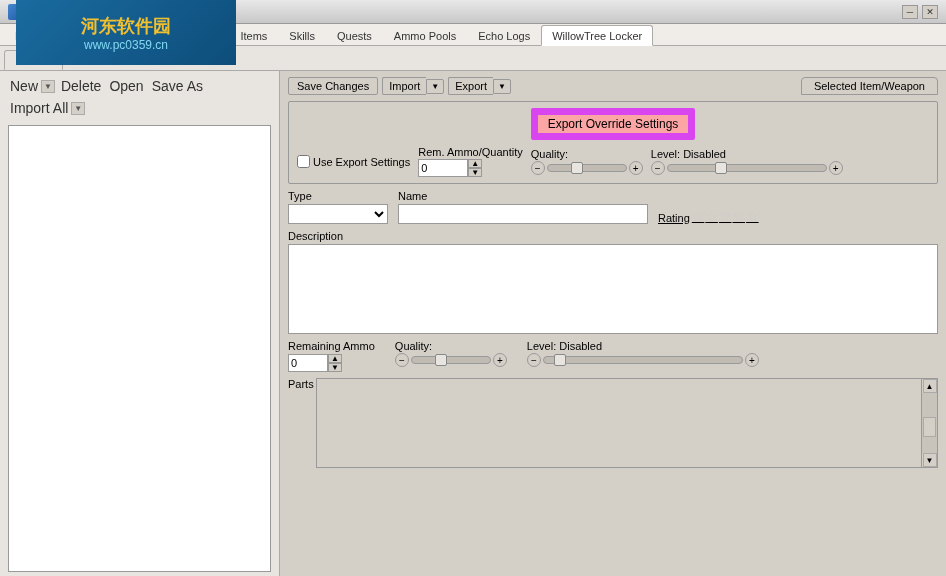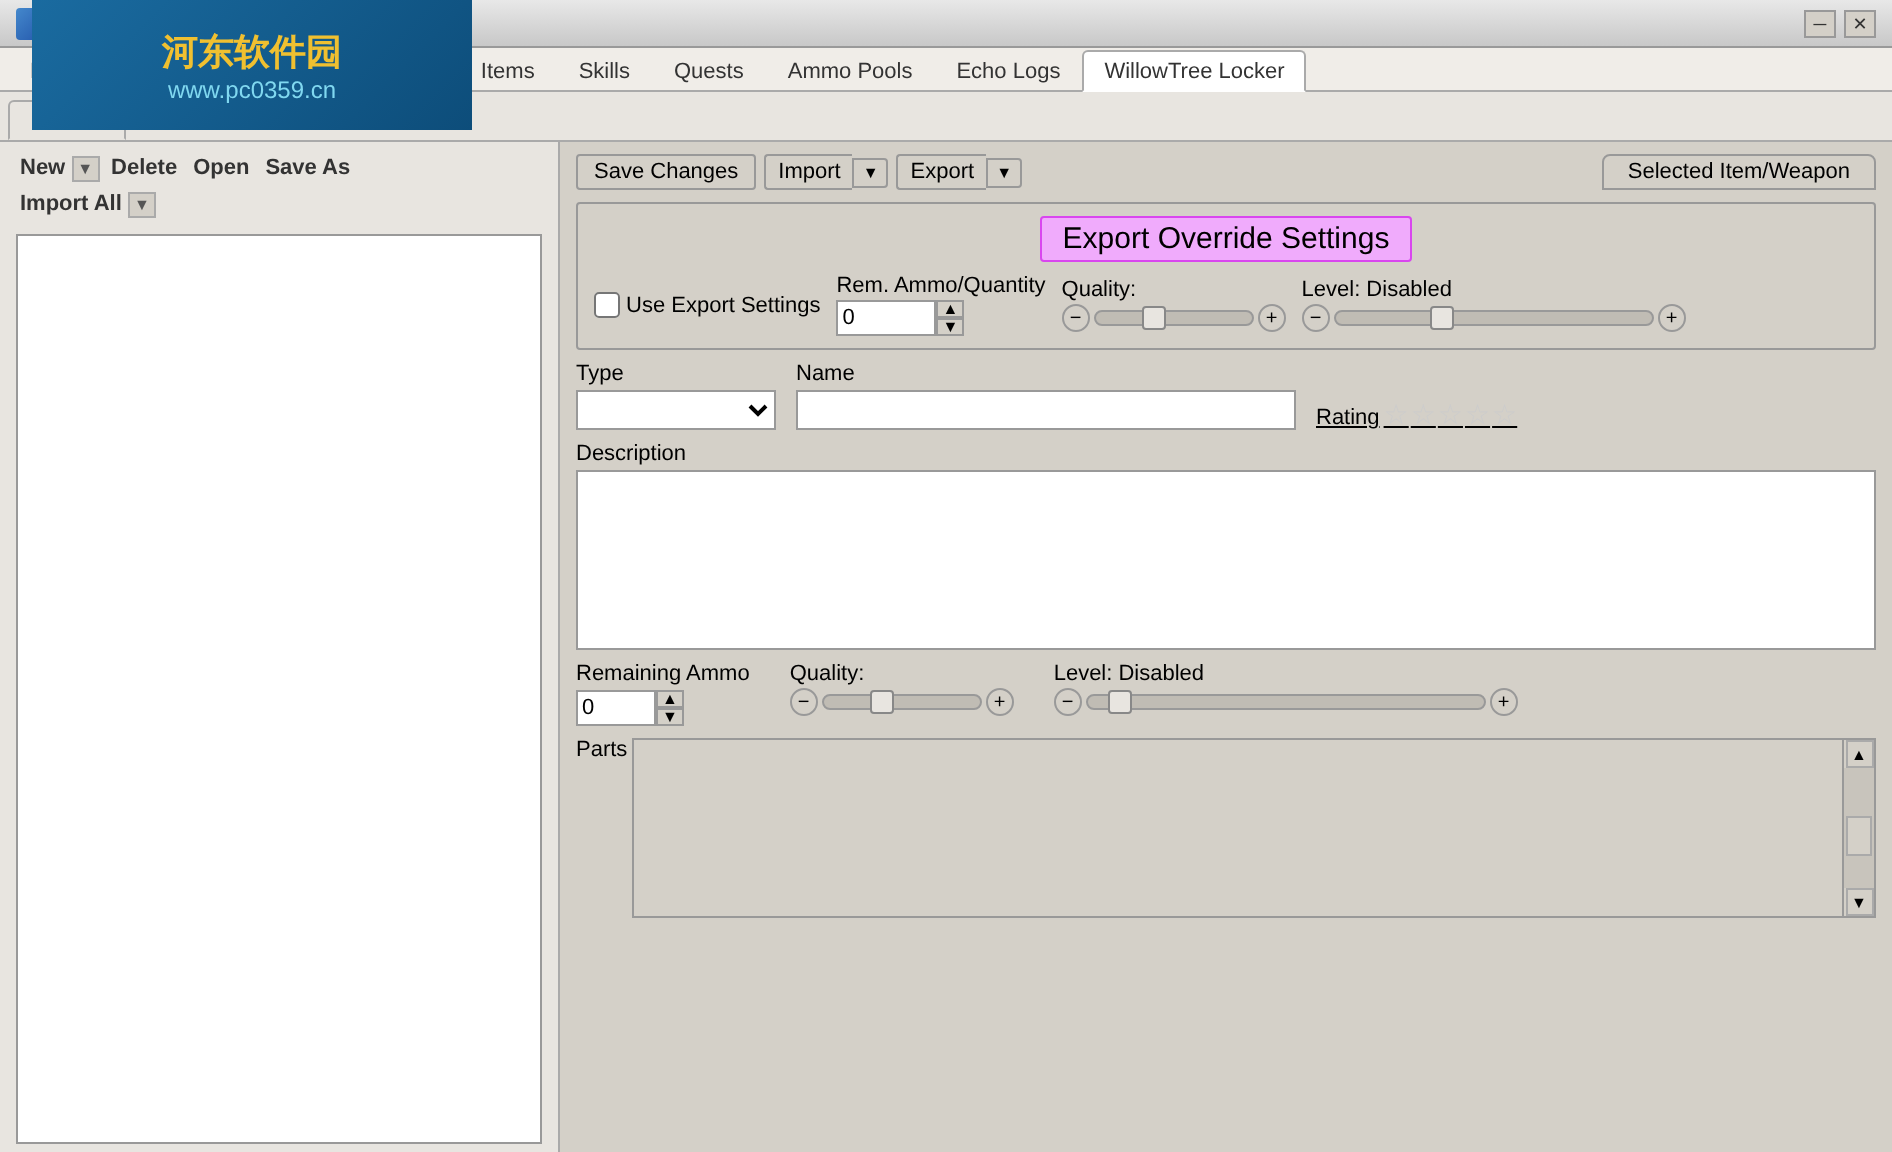--- a/index.html
+++ b/index.html
@@ -154,25 +154,24 @@
       padding: 0;
     }
     .left-toolbar {
       padding: 6px 8px 4px 8px;
       display: flex;
       gap: 4px;
       align-items: center;
       flex-wrap: wrap;
     }
     .toolbar-btn {
-      font-size: 11px;
+      font-size: 14px;
       color: #333;
       cursor: pointer;
       padding: 1px 2px;
-      font-weight: bold;
     }
     .toolbar-dropdown {
       display: flex; align-items: center; gap: 1px;
     }
     .dropdown-arrow {
       font-size: 8px;
       cursor: pointer;
       color: #555;
       padding: 1px 2px;
       border: 1px solid #aaa;
@@ -250,24 +249,24 @@
       background: #d4d0c8;
       border: 1px solid #999;
       padding: 6px 8px;
       border-radius: 2px;
     }
     .export-box-title {
       text-align: center;
       margin-bottom: 6px;
     }
     .export-box-title-btn {
-      font-size: 15px;
+      font-size: 12px;
       padding: 2px 10px;
-      background: #f0abfc;
-      border: 1px solid #d946ef;
+      background: #fca5a5;
+      border: 7px solid #d946ef;
       cursor: pointer;
       border-radius: 2px;
     }
     .export-row {
       display: flex;
       align-items: center;
       gap: 8px;
     }
     .checkbox-label {
       display: flex; align-items: center; gap: 3px;

